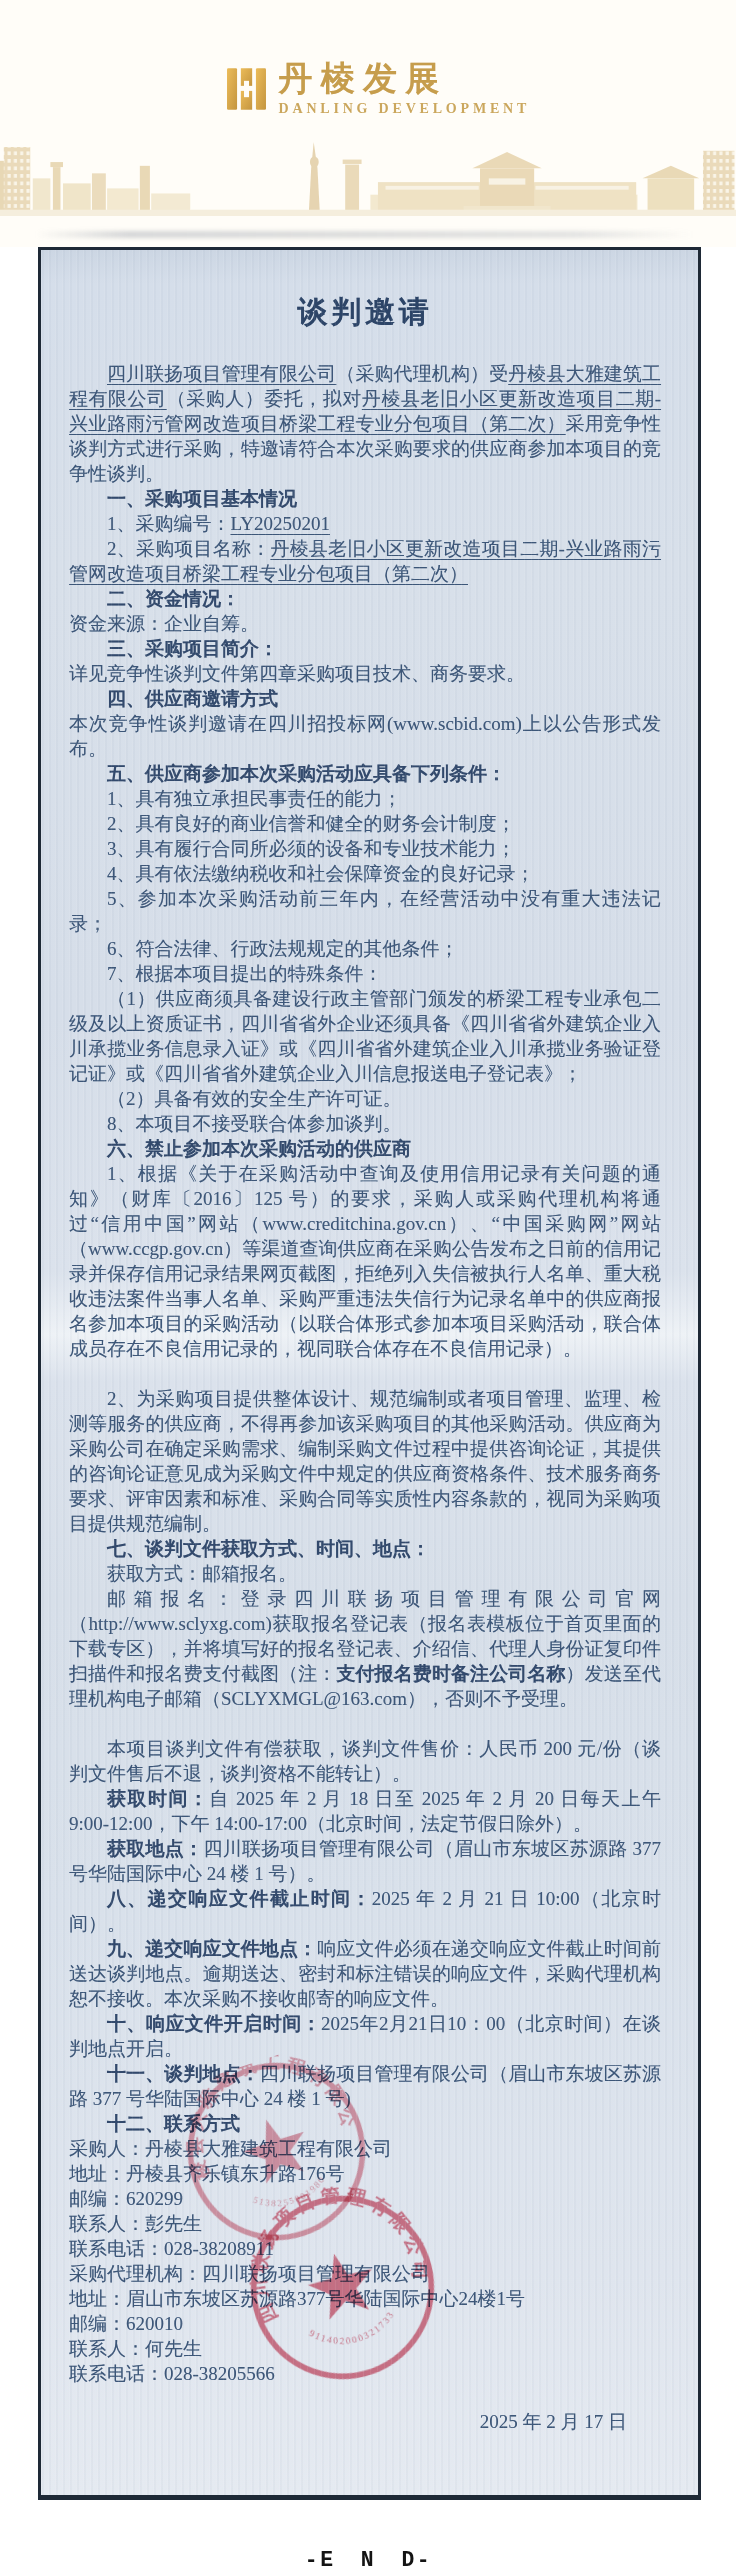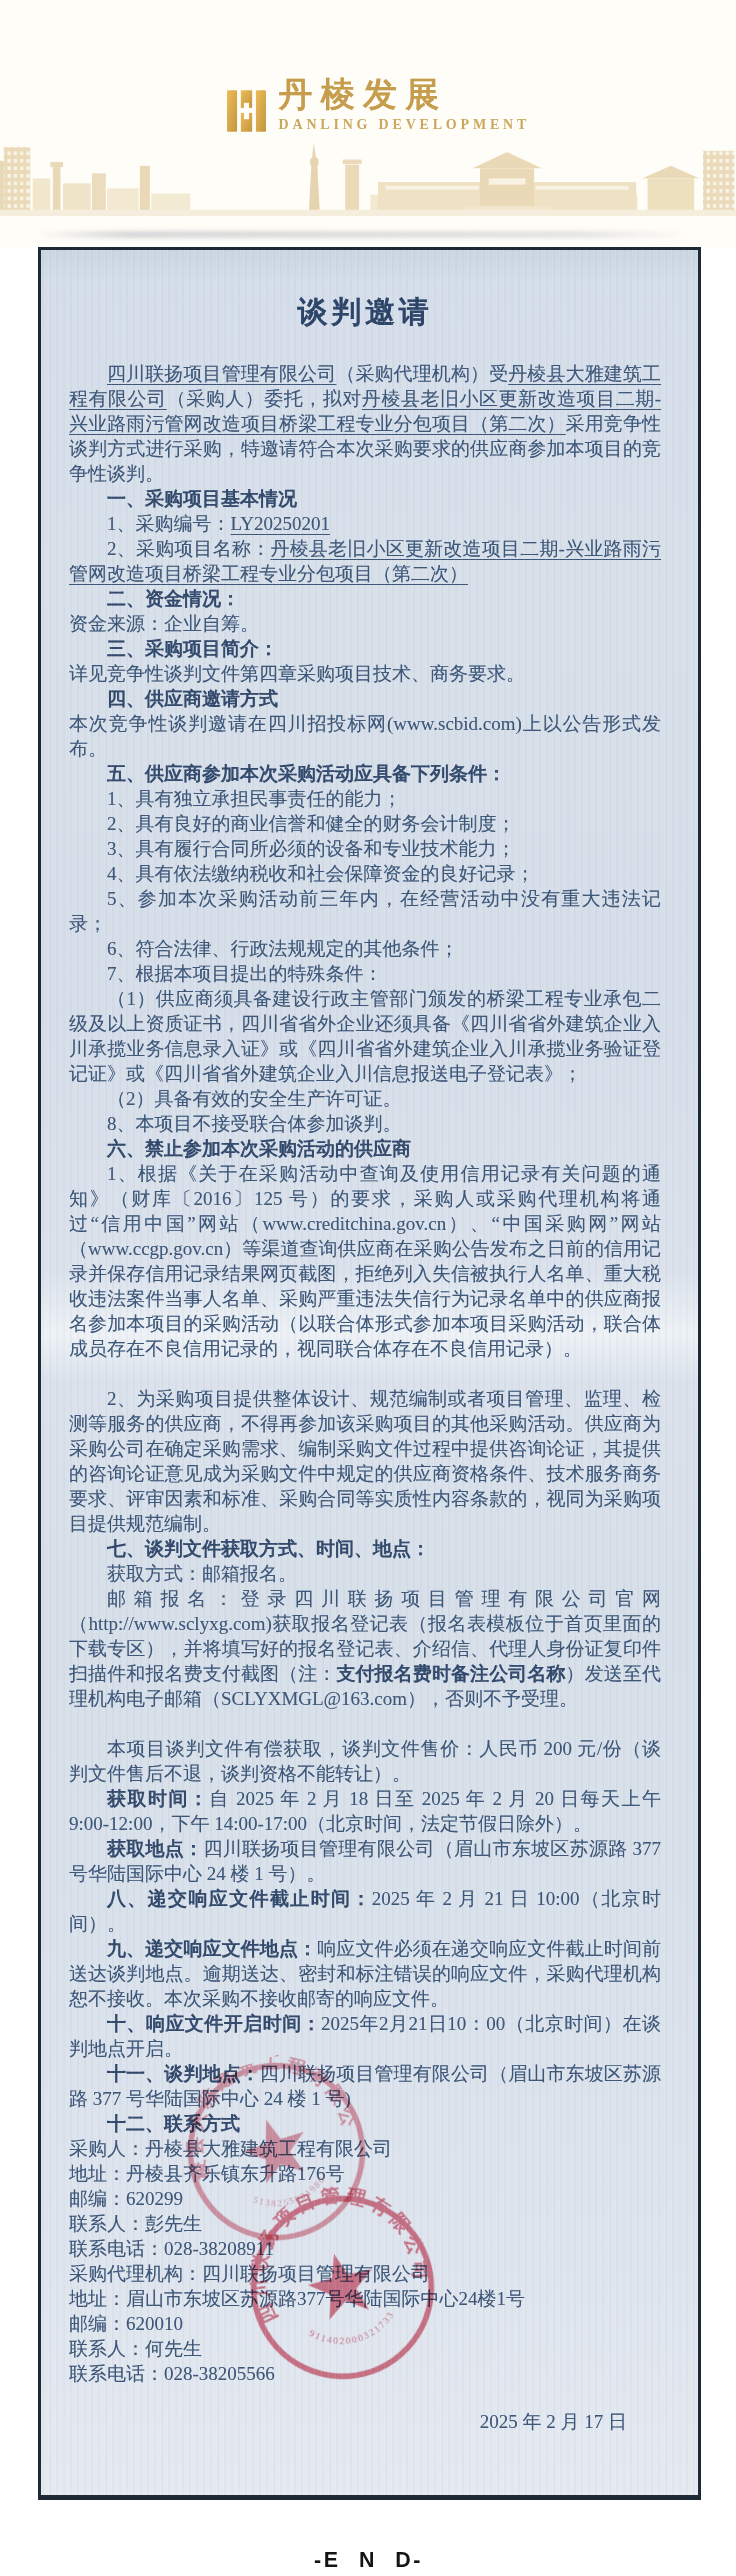--- a/index.html
+++ b/index.html
@@ -5,21 +5,21 @@
   html,body{margin:0;padding:0;}
   body{
     width:737px;min-height:2576px;background:#ffffff;
     font-family:"Liberation Serif","DejaVu Serif",serif;
     -webkit-font-smoothing:antialiased;
   }
   .page{position:relative;width:737px;}
 
   
   .letterhead{position:relative;height:247px;background:#fffdf8;overflow:hidden;}
-  .logo-row{position:absolute;left:227px;top:76px;display:flex;align-items:flex-end;gap:12.6px;}
+  .logo-row{position:absolute;left:227px;top:60px;display:flex;align-items:center;gap:12.6px;}
   .logo-mark{width:39px;height:44px;flex:0 0 auto;}
   .logo-text{display:flex;flex-direction:column;}
   .logo-cn{font-size:34px;font-weight:700;color:#c69d4c;letter-spacing:8.2px;line-height:1.1;white-space:nowrap;
            text-shadow:0 0 0.6px rgba(198,157,76,.35);}
   .logo-en{margin-top:3.8px;font-size:14px;font-weight:700;letter-spacing:3.8px;color:#cba75d;white-space:nowrap;}
   .skyline{position:absolute;left:0;bottom:31.5px;width:737px;height:74px;display:block;}
   .scan-shadow{position:absolute;left:35px;right:44px;bottom:8.8px;height:7.6px;
     background:linear-gradient(90deg,rgba(125,135,148,0),rgba(125,135,148,.32) 14%,rgba(125,135,148,.22) 82%,rgba(125,135,148,0));
     filter:blur(1.9px);}
 
@@ -48,21 +48,21 @@
   .doc-date{margin-top:23px;padding-right:34px;text-align:right;font-size:19px;color:#3c5678;
     text-shadow:0 0 0.6px rgba(60,86,120,.35);}
 
   
   .stamp{position:absolute;mix-blend-mode:multiply;pointer-events:none;}
   #stamp-a{left:144px;bottom:252px;width:183px;height:183px;opacity:.6;transform:rotate(-18deg);}
   #stamp-b{left:207px;bottom:106px;width:189px;height:203px;opacity:.82;transform:rotate(-14deg);}
   .stamp svg{width:100%;height:100%;display:block;filter:blur(0.3px);}
 
   
-  .end-mark{margin:48px 0 0;text-align:center;font-family:Liberation Sans, sans-serif;
+  .end-mark{margin:48px 0 0;text-align:center;font-family:Liberation Mono, monospace;
     font-weight:700;font-size:21.4px;letter-spacing:2.5px;word-spacing:10px;color:#141414;}
 </style>
 </head>
 <body>
 
 <div class="page">
 
   <header class="letterhead">
     <div class="logo-row">
       <svg class="logo-mark" viewBox="0 0 62 70" aria-hidden="true">

